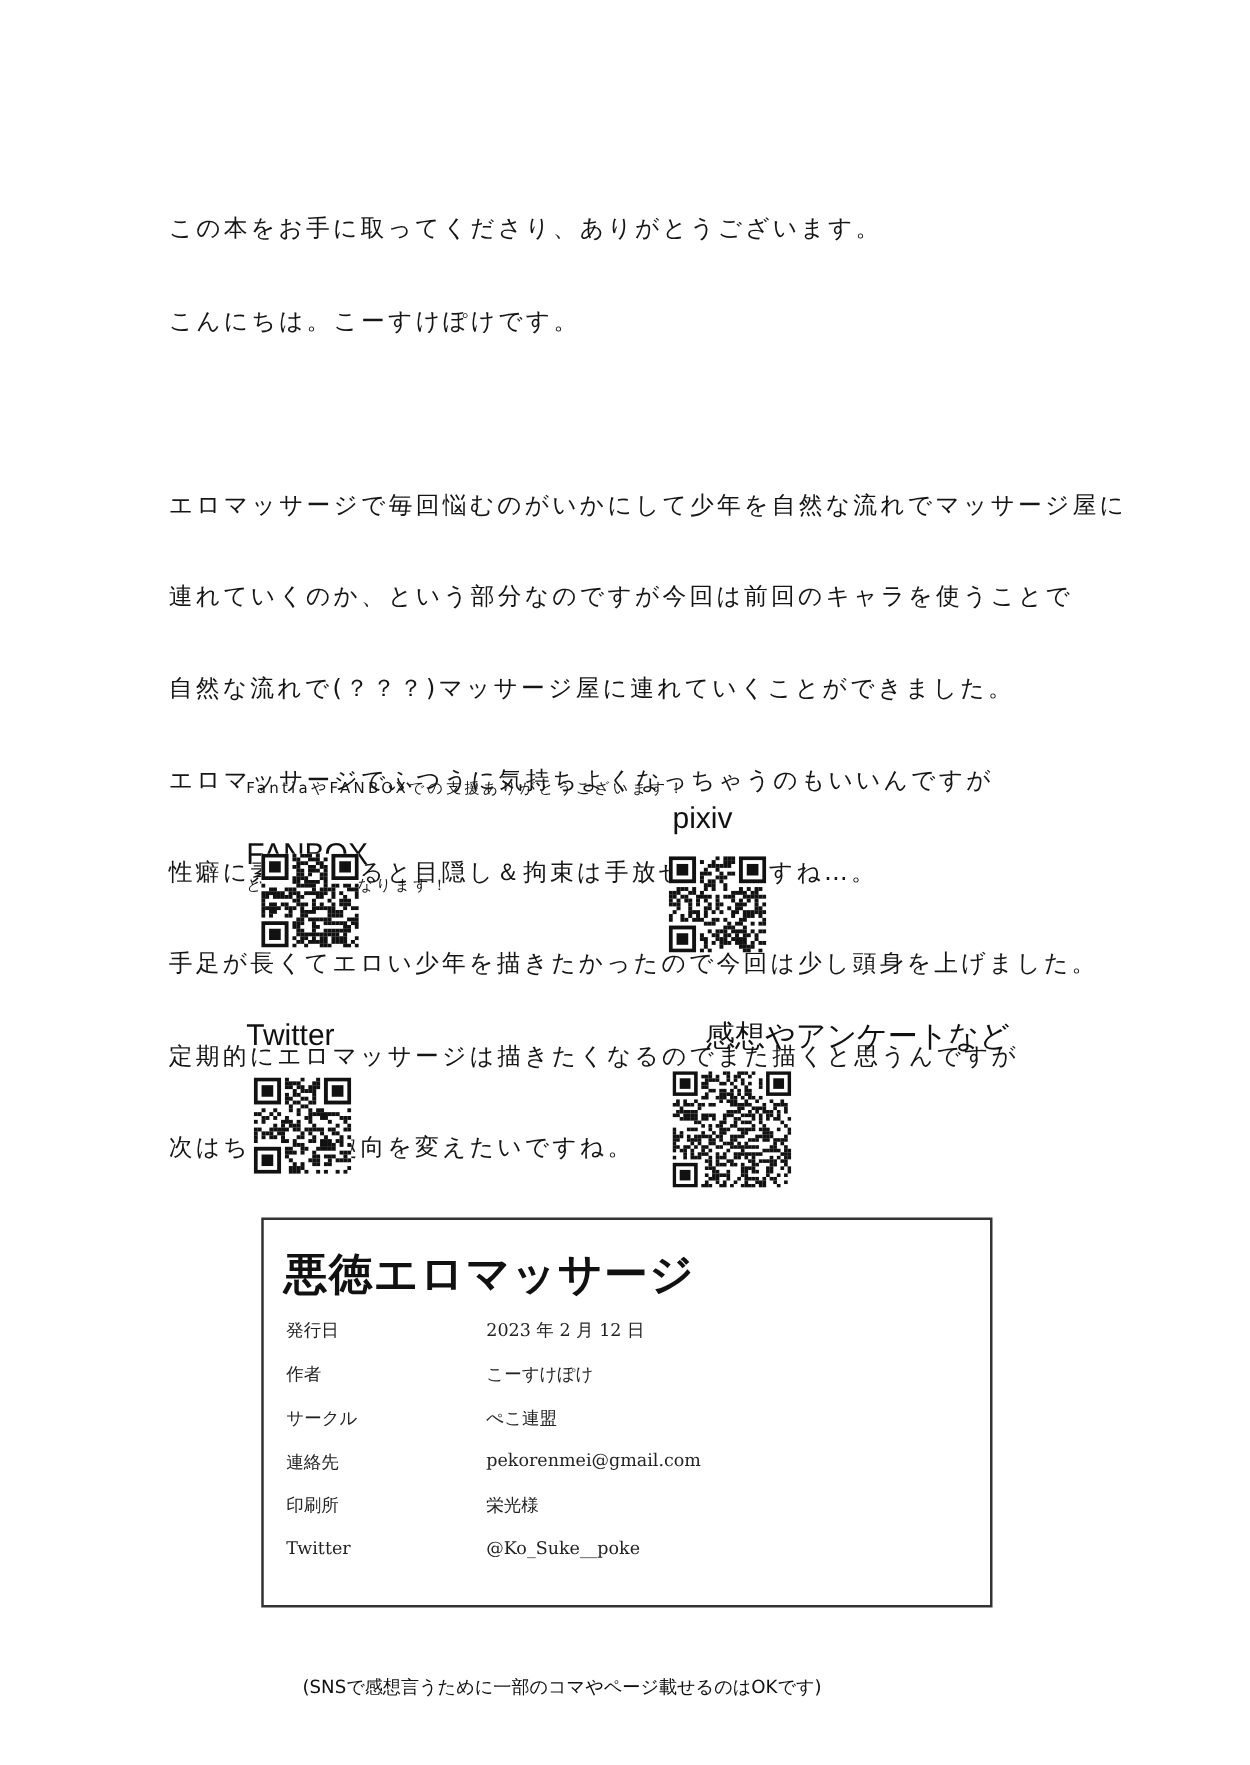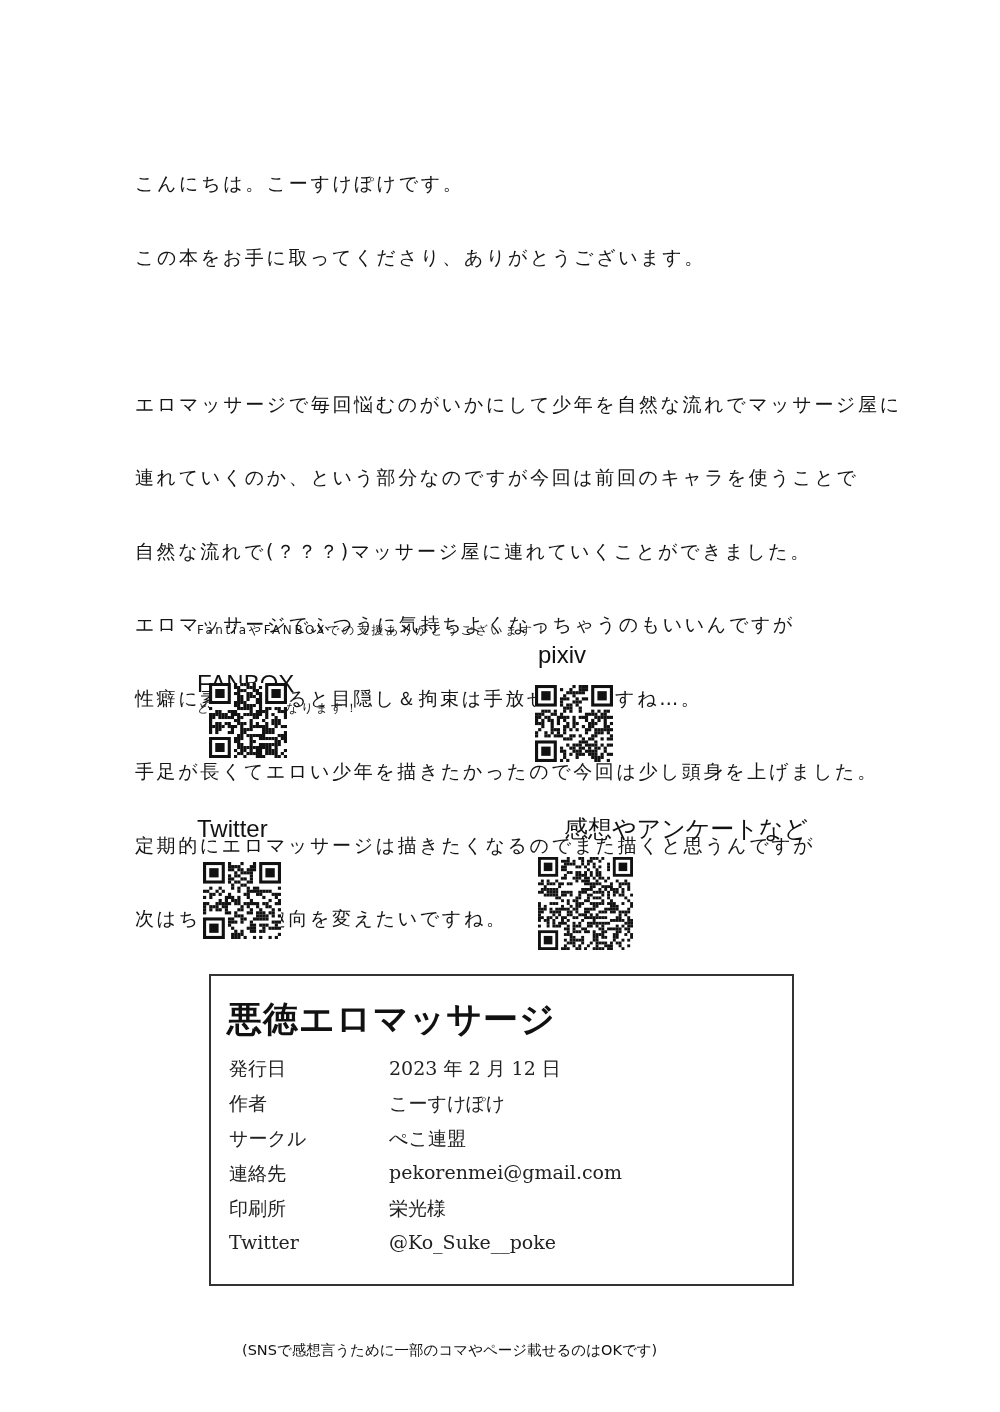--- a/index.html
+++ b/index.html
@@ -4,31 +4,31 @@
   <style>
     html, body { margin:0; padding:0; background:#ffffff; }
     body { width:1000px; height:1412px; position:relative; overflow:hidden; color:#111; font-family:"DejaVu Sans", sans-serif; }
     .abs { position:absolute; }
     .handwritten { font-family:"DejaVu Sans", sans-serif; font-size:19px; line-height:24.5px; letter-spacing:2.6px; color:#151515; white-space:pre; }
     .qr-label { font-family:"Liberation Sans", "DejaVu Sans", sans-serif; font-size:24px; color:#111; white-space:nowrap; }
     .qr { background:#fff; }
     .qr svg { display:block; }
     .colophon { border:2px solid #333; background:#fff; }
     .colo-title { font-family:"DejaVu Sans", sans-serif; font-weight:bold; font-size:35px; letter-spacing:1px; color:#111; white-space:nowrap; }
-    .colo-row { position:absolute; left:18px; height:30px; font-family:"DejaVu Serif", "Liberation Serif", serif; font-size:19px; color:#222; white-space:nowrap; }
+    .colo-row { position:absolute; left:18px; height:30px; font-family:"DejaVu Serif", "Liberation Serif", serif; font-size:14px; color:#222; white-space:nowrap; }
     .colo-key { position:absolute; left:0; top:0; }
     .colo-val { position:absolute; left:160px; top:0; }
     .notice { font-family:"DejaVu Sans", sans-serif; font-size:14.5px; line-height:21.5px; color:#111; white-space:pre; }
   </style>
 </head>
 <body>
 
 <div class="abs handwritten" style="left:135px; top:122px;">
+  <div>この本をお手に取ってくださり、ありがとうございます。</div>
   <div>こんにちは。こーすけぽけです。</div>
-  <div>この本をお手に取ってくださり、ありがとうございます。</div>
   <div style="height:24.5px;"></div>
   <div>エロマッサージで毎回悩むのがいかにして少年を自然な流れでマッサージ屋に</div>
   <div>連れていくのか、という部分なのですが今回は前回のキャラを使うことで</div>
   <div>自然な流れで(？？？)マッサージ屋に連れていくことができました。</div>
   <div>エロマッサージでふつうに気持ちよくなっちゃうのもいいんですが</div>
   <div>性癖に素直になると目隠し＆拘束は手放せないですね…。</div>
   <div>手足が長くてエロい少年を描きたかったので今回は少し頭身を上げました。</div>
   <div>定期的にエロマッサージは描きたくなるのでまた描くと思うんですが</div>
   <div>次はちょっと趣向を変えたいですね。</div>
 </div>

